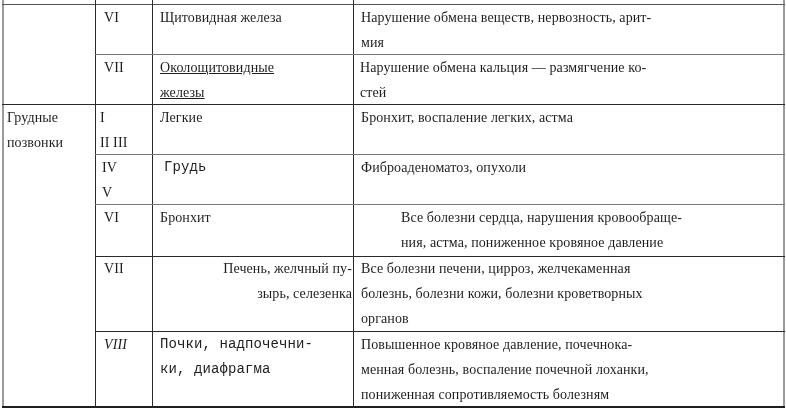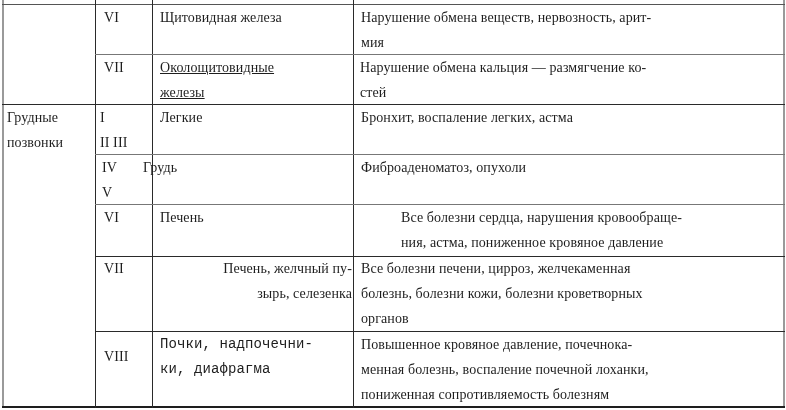--- a/index.html
+++ b/index.html
@@ -85,36 +85,36 @@
     <div class="cell" style="left:7px; top:105px; width:86px;">Грудные
 позвонки</div>
 
     <div class="cell" style="left:100px; top:105px; width:50px;">I
 II III</div>
     <div class="cell" style="left:160px; top:105px; width:192px;">Легкие</div>
     <div class="cell" style="left:361px; top:105px; width:420px;">Бронхит, воспаление легких, астма</div>
 
     <div class="cell" style="left:102px; top:155px; width:48px;">IV
 V</div>
-    <div class="cell" style="left:143px; top:155px; width:192px;">Грудь</div>
+    <div class="cell" style="left:164px; top:155px; width:192px;font-family:Liberation Mono, monospace;">Грудь</div>
     <div class="cell" style="left:361px; top:155px; width:420px;">Фиброаденоматоз, опухоли</div>
 
     <div class="cell" style="left:104px; top:205px; width:46px;">VI</div>
-    <div class="cell" style="left:160px; top:205px; width:192px;">Печень</div>
+    <div class="cell" style="left:160px; top:205px; width:192px;">Бронхит</div>
     <div class="cell" style="left:361px; top:205px; width:420px;margin-left:40px;">Все болезни сердца, нарушения кровообраще-
 ния, астма, пониженное кровяное давление</div>
 
     <div class="cell" style="left:104px; top:256px; width:46px;">VII</div>
     <div class="cell" style="left:160px; top:256px; width:192px;text-align:right;">Печень, желчный пу-
 зырь, селезенка</div>
     <div class="cell" style="left:361px; top:256px; width:420px;">Все болезни печени, цирроз, желчекаменная
 болезнь, болезни кожи, болезни кроветворных
 органов</div>
 
-    <div class="cell" style="left:104px; top:344px; width:46px;">VIII</div>
+    <div class="cell" style="left:104px; top:332px; width:46px;font-style:italic;">VIII</div>
     <div class="cell" style="left:160px; top:332px; width:192px;font-family:Liberation Mono, monospace;">Почки, надпочечни-
 ки, диафрагма</div>
     <div class="cell" style="left:361px; top:332px; width:420px;">Повышенное кровяное давление, почечнока-
 менная болезнь, воспаление почечной лоханки,
 пониженная сопротивляемость болезням</div>
 
   </div>
 </div>
 
 </body></html>

